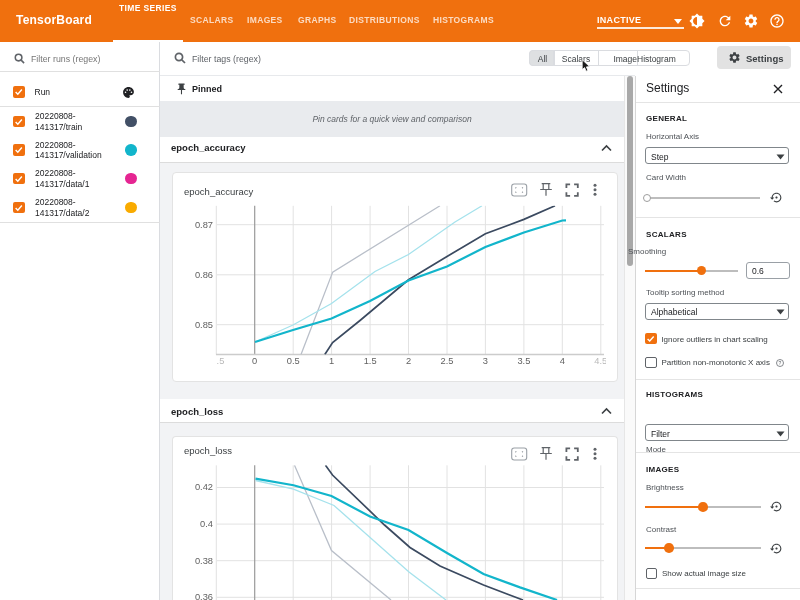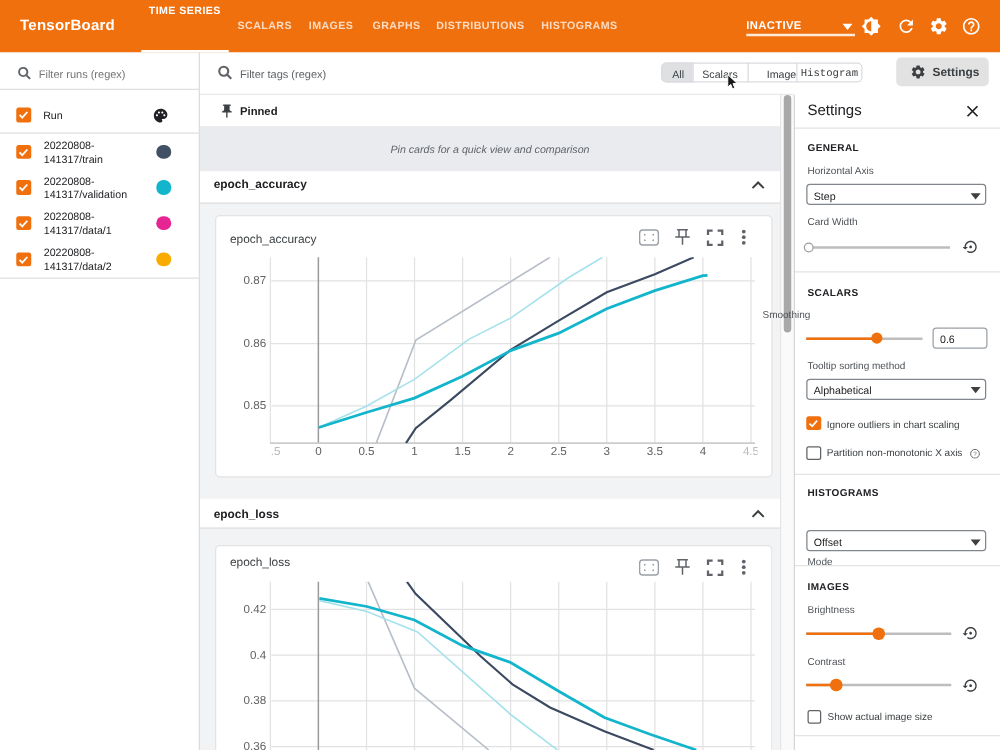--- a/index.html
+++ b/index.html
@@ -52,21 +52,21 @@
 <div class="abs" style="left:192px;top:53.5px;color:#5f6368;font-size:8.8px;">Filter tags (regex)</div>
 
 <div class="abs" style="left:529px;top:50px;width:161px;height:16px;border:1px solid #dadce0;border-radius:4px;background:#fff;"></div>
 <div class="abs" style="left:529px;top:50px;width:25px;height:16px;border-radius:4px 0 0 4px;background:#dee0e2;border:1px solid #dadce0;"></div>
 <div class="abs" style="left:554.2px;top:50px;width:1px;height:16px;background:#dadce0;"></div>
 <div class="abs" style="left:597.6px;top:50px;width:1px;height:16px;background:#dadce0;"></div>
 <div class="abs" style="left:637px;top:50px;width:1px;height:16px;background:#dadce0;"></div>
 <div class="abs" style="left:529px;top:54px;width:27px;text-align:center;font-size:8.5px;color:#3c4043;">All</div>
 <div class="abs" style="left:554px;top:54px;width:44px;text-align:center;font-size:8.5px;color:#3c4043;">Scalars</div>
 <div class="abs" style="left:598px;top:54px;width:39px;text-align:right;font-size:8.5px;color:#3c4043;">Image</div>
-<div class="abs" style="left:637px;top:54px;width:53px;text-align:center;font-size:8.5px;color:#3c4043;font-family:Liberation Mono, monospace;">Histogram</div>
+<div class="abs" style="left:637px;top:54px;width:53px;text-align:left;font-size:8.5px;color:#3c4043;">Histogram</div>
 
 <svg class="abs" style="left:581px;top:58.5px" width="10" height="14" viewBox="0 0 10 14">
     <path d="M1.2 0.7 L1.2 10.6 L3.6 8.6 L5.1 12.2 L6.9 11.4 L5.4 7.9 L8.6 7.6 Z" fill="#1a1a1a" stroke="#fff" stroke-width="0.8"></path>
   </svg>
 
 <div class="abs" style="left:717px;top:45.6px;width:74px;height:23px;background:#e2e2e2;border-radius:4px;"></div>
 <svg class="abs" style="left:728px;top:51px" width="13" height="13" viewBox="0 0 24 24">
     <path fill="#3c4043" d="M19.14 12.94c.04-.3.06-.61.06-.94 0-.32-.02-.64-.07-.94l2.03-1.58c.18-.14.23-.41.12-.61l-1.92-3.32c-.12-.22-.37-.29-.59-.22l-2.39.96c-.5-.38-1.03-.7-1.62-.94l-.36-2.54c-.04-.24-.24-.41-.48-.41h-3.84c-.24 0-.43.17-.47.41l-.36 2.54c-.59.24-1.13.57-1.62.94l-2.39-.96c-.22-.08-.47 0-.59.22L2.74 8.87c-.12.21-.08.47.12.61l2.03 1.58c-.05.3-.09.63-.09.94s.02.64.07.94l-2.03 1.58c-.18.14-.23.41-.12.61l1.92 3.32c.12.22.37.29.59.22l2.39-.96c.5.38 1.03.7 1.62.94l.36 2.54c.05.24.24.41.48.41h3.84c.24 0 .44-.17.47-.41l.36-2.54c.59-.24 1.13-.56 1.62-.94l2.39.96c.22.08.47 0 .59-.22l1.92-3.32c.12-.22.07-.47-.12-.61l-2.01-1.58zM12 15.6c-1.98 0-3.6-1.62-3.6-3.6s1.62-3.6 3.6-3.6 3.6 1.62 3.6 3.6-1.62 3.6-3.6 3.6z"></path>
   </svg>
 <div class="abs" style="left:746px;top:52.5px;font-size:9.5px;font-weight:700;color:#3c4043;">Settings</div>
@@ -289,21 +289,21 @@
   </svg>
 <div class="abs" style="left:646px;top:173px;color:#4d5156;font-size:8px;">Card Width</div>
 <div class="abs" style="left:650px;top:197px;width:110px;height:1.5px;background:#bdbdbd;"></div>
 <div class="abs" style="left:642.5px;top:193.7px;width:8px;height:8px;border-radius:50%;background:#fff;border:1.5px solid #9e9e9e;"></div>
 <svg class="abs" style="left:770px;top:191.2px" width="13" height="13" viewBox="0 0 24 24">
     <path fill="#3c4043" d="M14 12c0-1.1-.9-2-2-2s-2 .9-2 2 .9 2 2 2 2-.9 2-2zm-2-9c-4.97 0-9 4.03-9 9H0l4 4 4-4H5c0-3.87 3.13-7 7-7s7 3.13 7 7-3.13 7-7 7c-1.51 0-2.91-.49-4.06-1.3l-1.42 1.44C8.04 20.3 9.94 21 12 21c4.97 0 9-4.03 9-9s-4.03-9-9-9z"></path>
   </svg>
 <div class="abs" style="left:636px;top:217px;width:164px;height:1px;background:#e4e4e4;"></div>
 
 <div class="abs" style="left:646px;top:229.5px;color:#202124;font-size:8px;font-weight:700;letter-spacing:0.3px;">SCALARS</div>
-<div class="abs" style="left:610px;top:246.5px;color:#4d5156;font-size:8px;text-align:center;">Smoothing</div>
+<div class="abs" style="left:628px;top:246.5px;color:#4d5156;font-size:8px;text-align:center;">Smoothing</div>
 <div class="abs" style="left:645px;top:270px;width:93.4px;height:1.5px;background:#bdbdbd;"></div>
 <div class="abs" style="left:645px;top:269.7px;width:56.6px;height:2px;background:#f0700e;"></div>
 <div class="abs" style="left:696.8px;top:265.9px;width:9.6px;height:9.6px;border-radius:50%;background:#f0700e;"></div>
 <div class="abs" style="left:745.8px;top:262.2px;width:44.6px;height:16.6px;border:1px solid #9aa0a6;border-radius:3px;background:#fff;"></div>
 <div class="abs" style="left:752px;top:266px;color:#202124;font-size:8.5px;">0.6</div>
 <div class="abs" style="left:646px;top:288px;color:#4d5156;font-size:8px;">Tooltip sorting method</div>
 <div class="abs" style="left:645px;top:302.8px;width:144px;height:17px;border:1px solid #80868b;border-radius:3px;background:#fff;"></div>
 <div class="abs" style="left:651px;top:307px;color:#202124;font-size:8.5px;">Alphabetical</div>
 <svg class="abs" style="left:776px;top:309px" width="9" height="6" viewBox="0 0 9 6">
     <path d="M0.5 0.5 L8.5 0.5 L4.5 5.5 Z" fill="#3c4043"></path>
@@ -317,21 +317,21 @@
 <div class="abs" style="left:661.4px;top:358.4px;color:#3c4043;font-size:8px;">Partition non-monotonic X axis</div>
 <svg class="abs" style="left:775.5px;top:358.5px" width="8" height="8" viewBox="0 0 16 16">
     <circle cx="8" cy="8" r="7" fill="none" stroke="#5f6368" stroke-width="1.5"></circle>
     <text x="8" y="11.5" font-size="10" text-anchor="middle" fill="#5f6368">?</text>
   </svg>
 <div class="abs" style="left:636px;top:379.2px;width:164px;height:1px;background:#e4e4e4;"></div>
 
 <div class="abs" style="left:646px;top:390px;color:#202124;font-size:8px;font-weight:700;letter-spacing:0.3px;">HISTOGRAMS</div>
 <div class="abs" style="left:646px;top:409.5px;color:#4d5156;font-size:8px;margin-top:35px;">Mode</div>
 <div class="abs" style="left:645px;top:424.4px;width:144px;height:17px;border:1px solid #80868b;border-radius:3px;background:#fff;"></div>
-<div class="abs" style="left:651px;top:428.6px;color:#202124;font-size:8.5px;">Offset</div>
+<div class="abs" style="left:651px;top:428.6px;color:#202124;font-size:8.5px;">Filter</div>
 <svg class="abs" style="left:776px;top:430.6px" width="9" height="6" viewBox="0 0 9 6">
     <path d="M0.5 0.5 L8.5 0.5 L4.5 5.5 Z" fill="#3c4043"></path>
   </svg>
 <div class="abs" style="left:636px;top:451.6px;width:164px;height:1px;background:#e4e4e4;"></div>
 
 <div class="abs" style="left:646px;top:464.5px;color:#202124;font-size:8px;font-weight:700;letter-spacing:0.3px;">IMAGES</div>
 <div class="abs" style="left:646px;top:482.5px;color:#4d5156;font-size:8px;">Brightness</div>
 <div class="abs" style="left:645px;top:506.1px;width:115.5px;height:1.5px;background:#bdbdbd;"></div>
 <div class="abs" style="left:645px;top:505.8px;width:58.2px;height:2px;background:#f0700e;"></div>
 <div class="abs" style="left:698.4px;top:502px;width:9.6px;height:9.6px;border-radius:50%;background:#f0700e;"></div>

